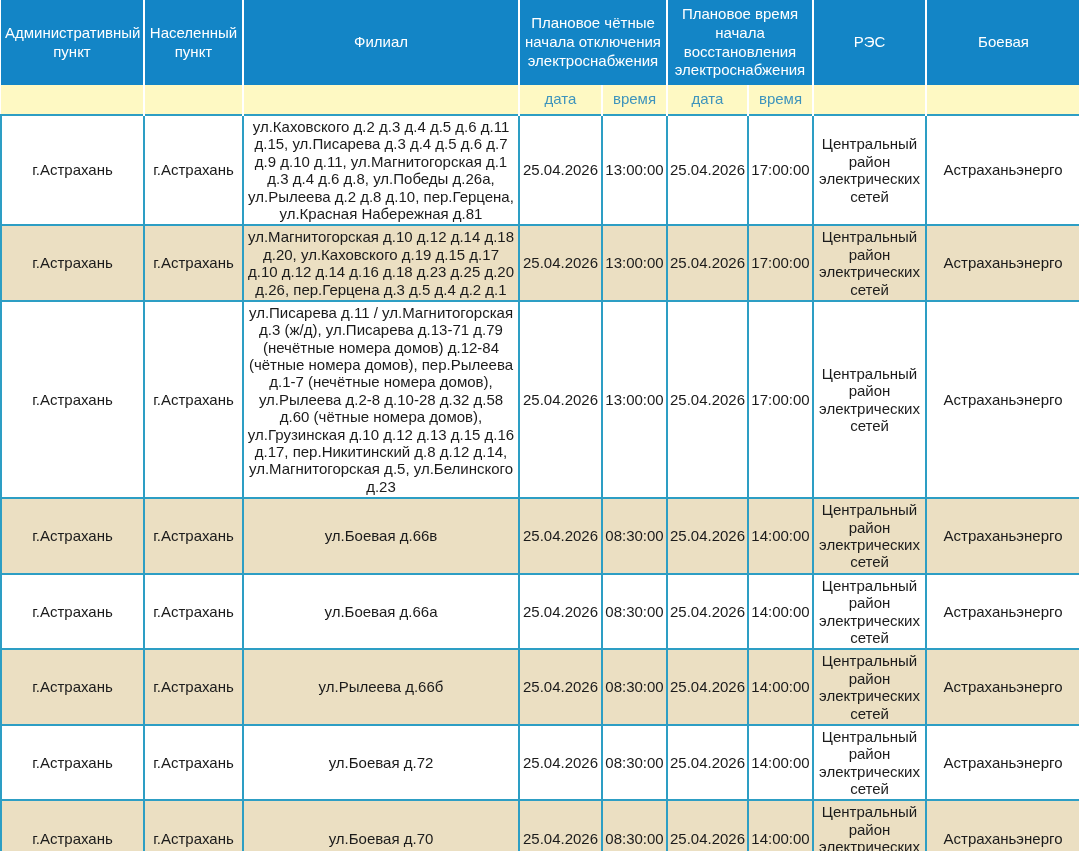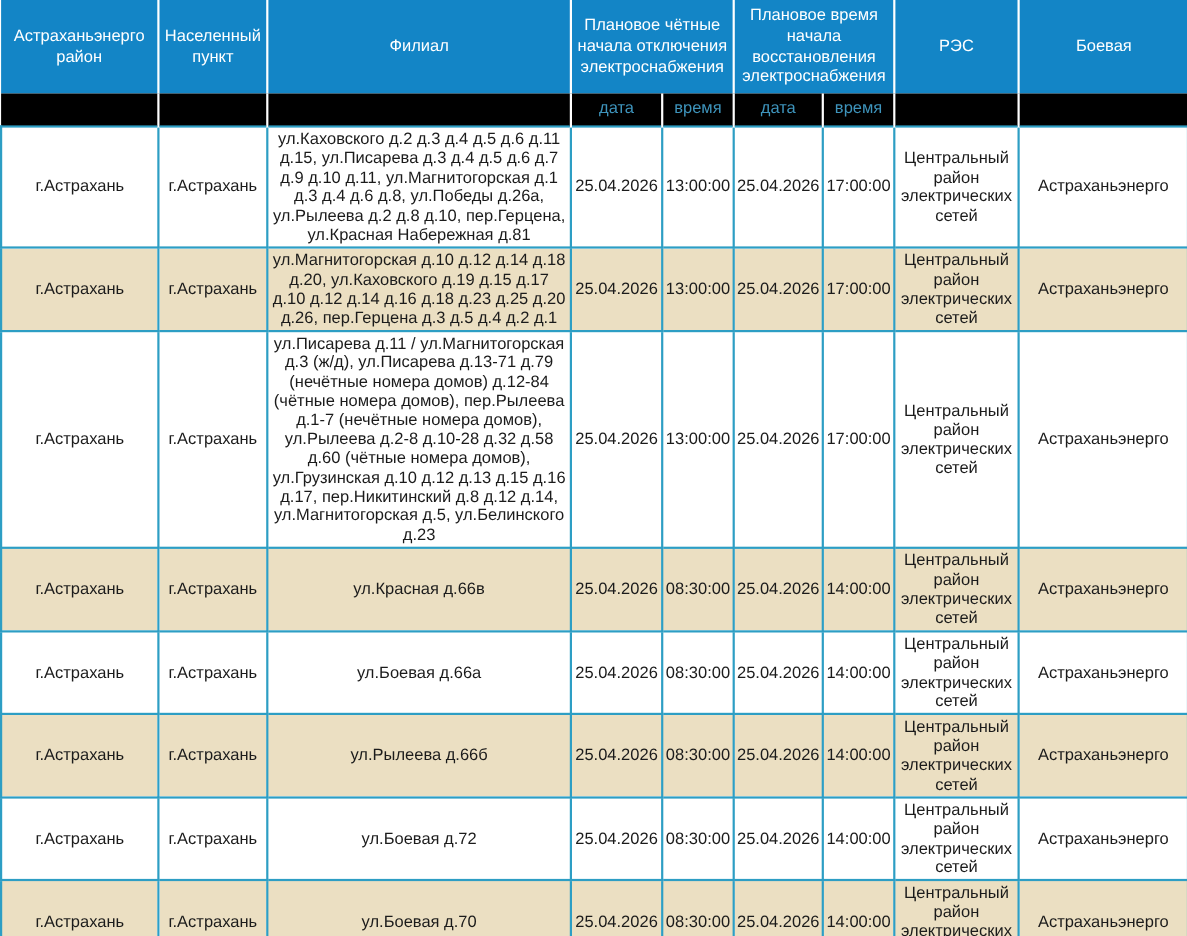--- a/index.html
+++ b/index.html
@@ -27,21 +27,21 @@
     vertical-align: middle;
     padding: 2px 4px;
     border-left: 2px solid #ffffff;
     border-right: 2px solid #ffffff;
     border-top: none;
     border-bottom: none;
   }
   thead tr.h1 { height: 85px; }
   thead tr.h2 { height: 30px; }
   thead tr.h2 th {
-    background: #000000;
+    background: #fef9c3;
     color: #3e94bc;
     font-size: 15px;
     padding: 1px 2px;
   }
   thead th:first-child { border-left: none; }
   thead th:last-child  { border-right: none; }
   
   tbody td {
     border: 2px solid #2d9ec4;
     background: #ffffff;
@@ -74,21 +74,21 @@
     <col style="width:276px">
     <col style="width:83px">
     <col style="width:65px">
     <col style="width:81px">
     <col style="width:65px">
     <col style="width:113px">
     <col style="width:154px">
   </colgroup>
   <thead>
     <tr class="h1">
-      <th>Астраханьэнерго район</th>
+      <th>Административный пункт</th>
       <th>Населенный пункт</th>
       <th>Филиал</th>
       <th colspan="2">Плановое чётные начала отключения электроснабжения</th>
       <th colspan="2">Плановое время начала восстановления электроснабжения</th>
       <th>РЭС</th>
       <th>Боевая</th>
     </tr>
     <tr class="h2">
       <th></th>
       <th></th>
@@ -131,21 +131,21 @@
         <td class="cell-outage-date">25.04.2026</td>
         <td class="cell-outage-time">13:00:00</td>
         <td class="cell-restore-date">25.04.2026</td>
         <td class="cell-restore-time">17:00:00</td>
         <td class="cell-res">Центральный район электрических сетей</td>
         <td class="cell-branch">Астраханьэнерго</td>
       </tr>
       <tr>
         <td class="cell-district">г.Астрахань</td>
         <td class="cell-settlement">г.Астрахань</td>
-        <td class="cell-street">ул.Красная д.66в</td>
+        <td class="cell-street">ул.Боевая д.66в</td>
         <td class="cell-outage-date">25.04.2026</td>
         <td class="cell-outage-time">08:30:00</td>
         <td class="cell-restore-date">25.04.2026</td>
         <td class="cell-restore-time">14:00:00</td>
         <td class="cell-res">Центральный район электрических сетей</td>
         <td class="cell-branch">Астраханьэнерго</td>
       </tr>
       <tr>
         <td class="cell-district">г.Астрахань</td>
         <td class="cell-settlement">г.Астрахань</td>

